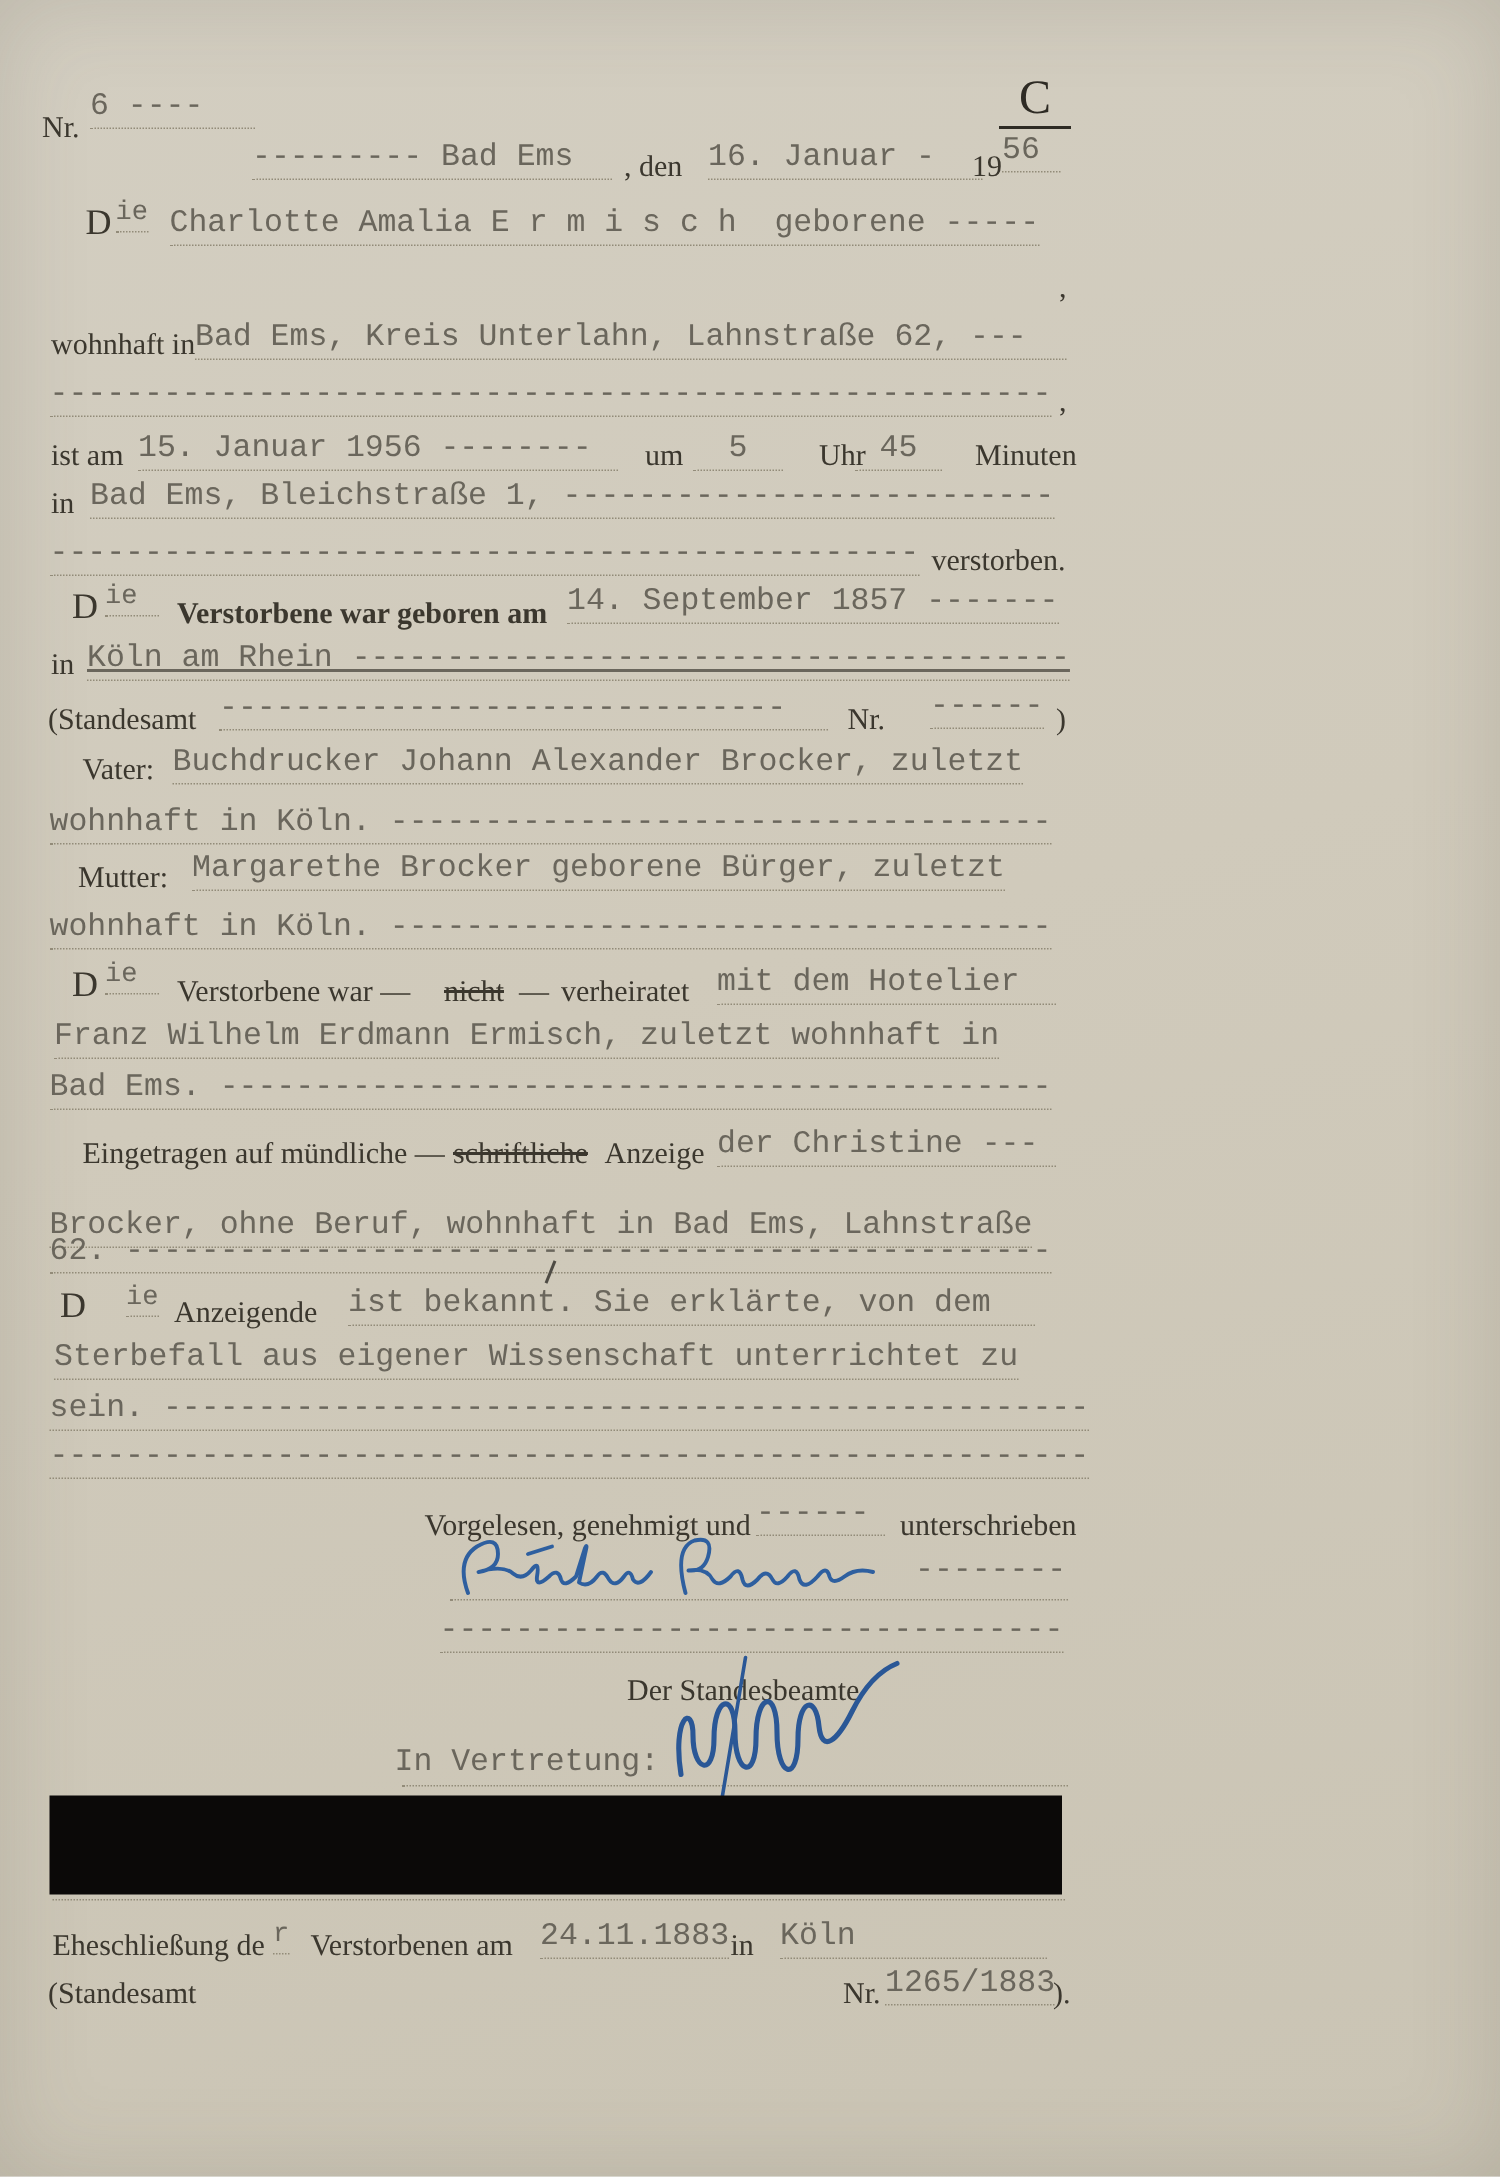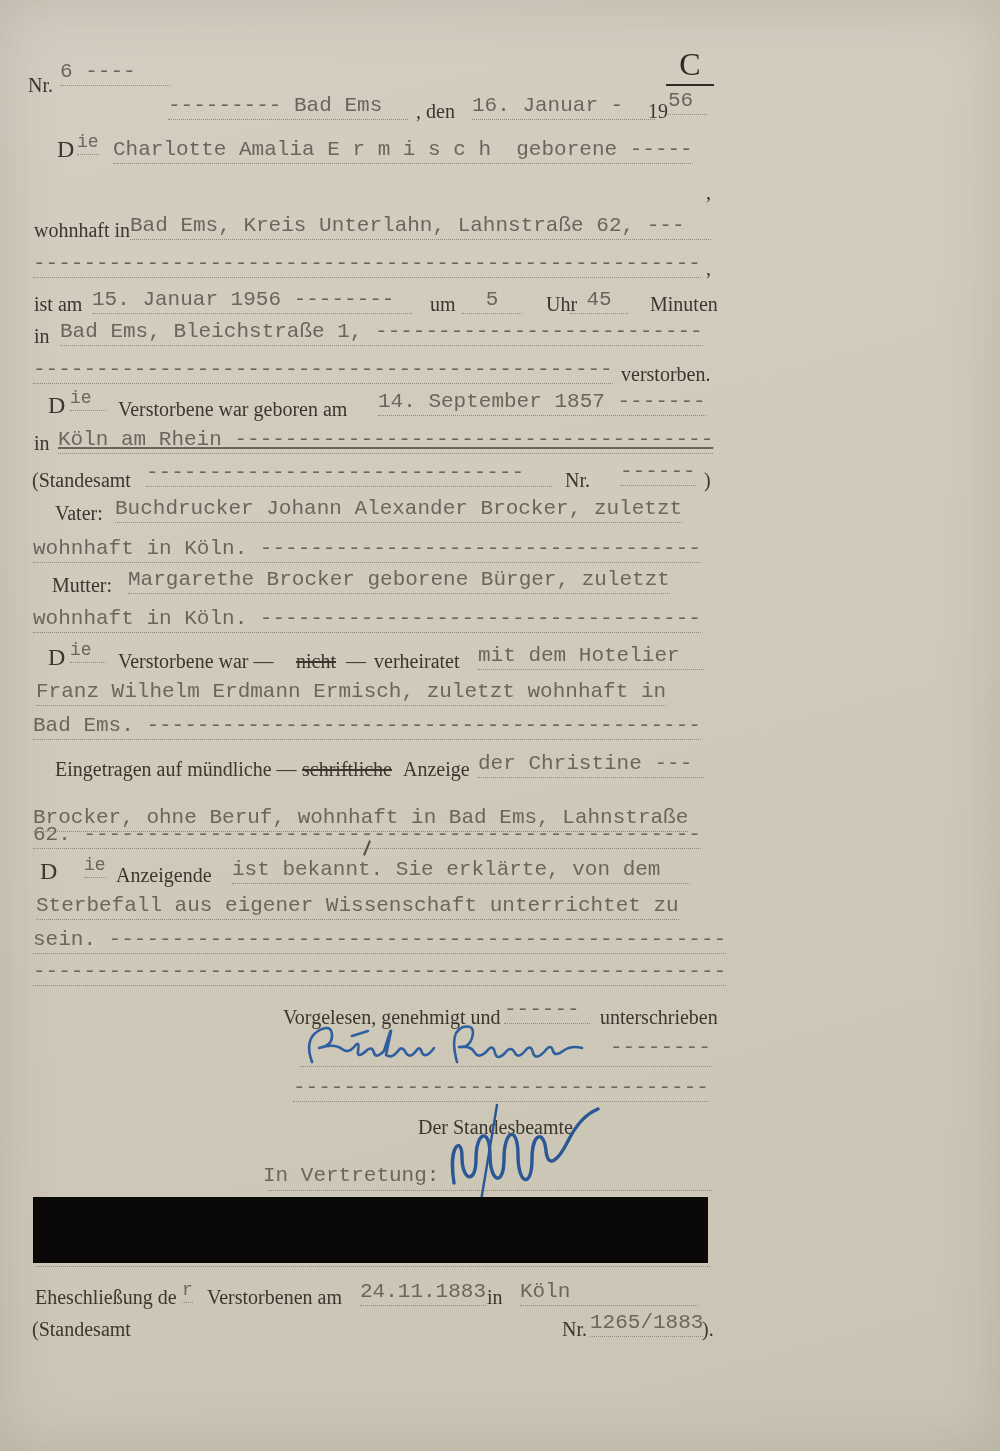--- a/index.html
+++ b/index.html
@@ -59,21 +59,21 @@
   <span class="p" style="left:650px; top:293px;">Minuten</span>
 
   <span class="p" style="left:34px; top:325px;">in</span>
   <span class="t u" style="left:60px; top:320px;">Bad Ems, Bleichstraße 1, --------------------------</span>
 
   <span class="t u" style="left:33px; top:358px;">----------------------------------------------</span>
   <span class="p" style="left:621px; top:363px;">verstorben.</span>
 
   <span class="pd" style="left:48px; top:392px;">D</span>
   <span class="t ts u" style="left:70px; top:388px; padding-right:14px;">ie</span>
-  <span class="p" style="left:118px; top:398px;">Verstorbene war geboren am</span>
+  <span class="p" style="left:118px; top:398px;font-weight:bold;">Verstorbene war geboren am</span>
   <span class="t u" style="left:378px; top:390px;">14. September 1857 -------</span>
 
   <span class="p" style="left:34px; top:432px;">in</span>
   <span class="t u" style="left:58px; top:428px;text-decoration:underline;">Köln am Rhein --------------------------------------</span>
 
   <span class="p" style="left:32px; top:469px;">(Standesamt</span>
   <span class="t u" style="left:146px; top:461px; padding-right:28px;">------------------------------</span>
   <span class="p" style="left:565px; top:469px;">Nr.</span>
   <span class="t u" style="left:620px; top:460px;">------</span>
   <span class="p" style="left:704px; top:469px;">)</span>

